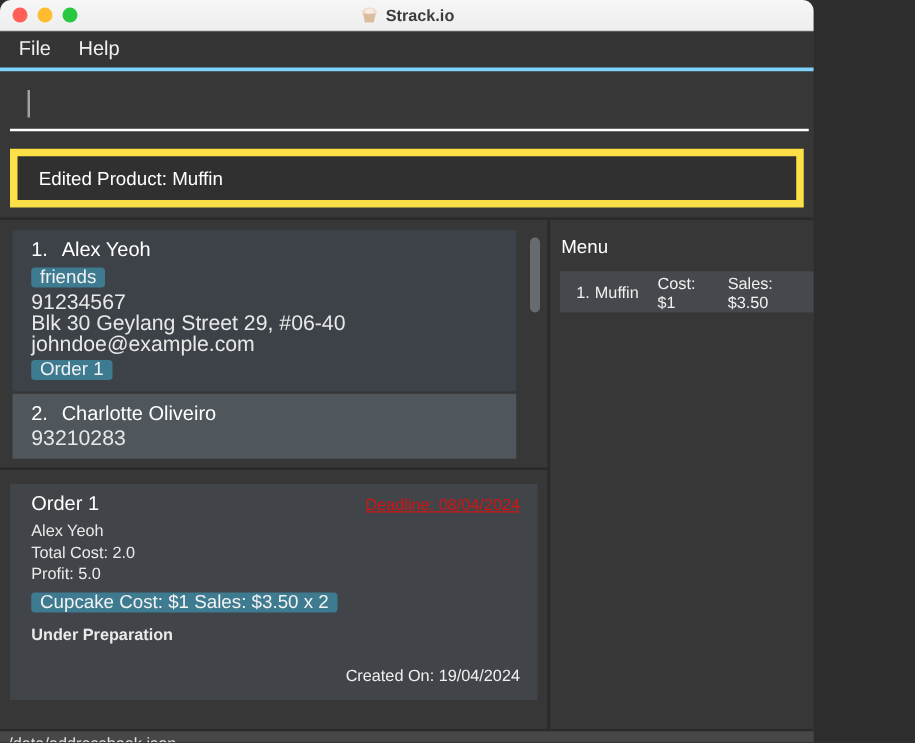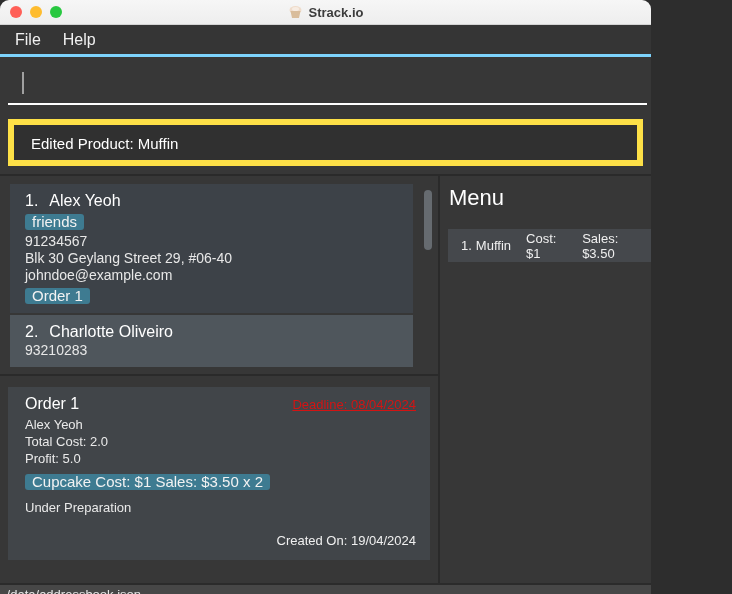--- a/index.html
+++ b/index.html
@@ -102,21 +102,21 @@
     padding: 7px 12px 8px 15px;
     background: #3d4248;
   }
   .person-card.selected { background: #4f565c; margin-top: 2px; }
   .person-name-row {
     display: flex; gap: 11px;
     color: #ffffff; font-size: 16px;
     line-height: 20px;
   }
   .detail-line {
-    color: #e8e8e8; font-size: 14px;
+    color: #e8e8e8; font-size: 17px;
     line-height: 17px;
   }
   .tag-row { margin: 2px 0; }
   .badge {
     display: inline-block;
     background: #3e7b91;
     color: #f2f2f2;
     font-size: 15px;
     line-height: 16px;
     padding: 0 7px;
@@ -141,36 +141,36 @@
     background: #414549;
     padding: 6px 14px 12px 17px;
     display: flex; flex-direction: column;
   }
   .order-header { display: flex; align-items: baseline; }
   .order-title { color: #ffffff; font-size: 16px; line-height: 21px; }
   .order-deadline { margin-left: auto; font-size: 13px; text-decoration: underline; }
   .order-line { color: #eaeaea; font-size: 13px; line-height: 17px; }
   .order-customer { margin-top: 2px; }
   .order-item-row { margin: 6px 0 4px 0; }
-  .order-status { margin-top: 4px; }
+  .order-status { margin-top: 4px; font-weight: bold; }
   .order-created {
     margin-top: auto;
     align-self: flex-end;
     color: #f0f0f0; font-size: 13px;
   }
   
   .right-col {
     flex: 1;
     padding: 10px 0 0 8px;
     overflow: hidden;
   }
   .menu-title {
-    color: #ffffff; font-size: 22px;
+    color: #ffffff; font-size: 15px;
     line-height: 24px;
-    margin-bottom: 19px;
+    margin-bottom: 7px;
     padding-left: 1px;
   }
   .menu-row {
     height: 33px;
     background: #45484c;
     display: flex; align-items: center;
     padding-left: 13px;
     color: #f0f0f0; font-size: 13px;
   }
   .menu-row .m-index { margin-right: 4px; }

